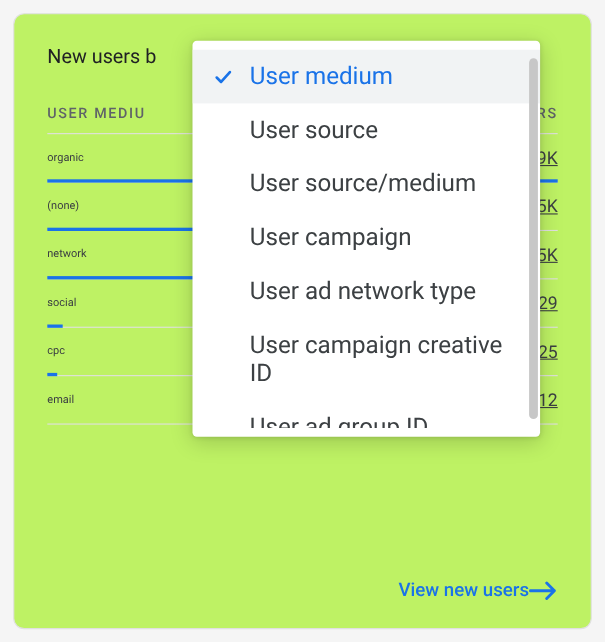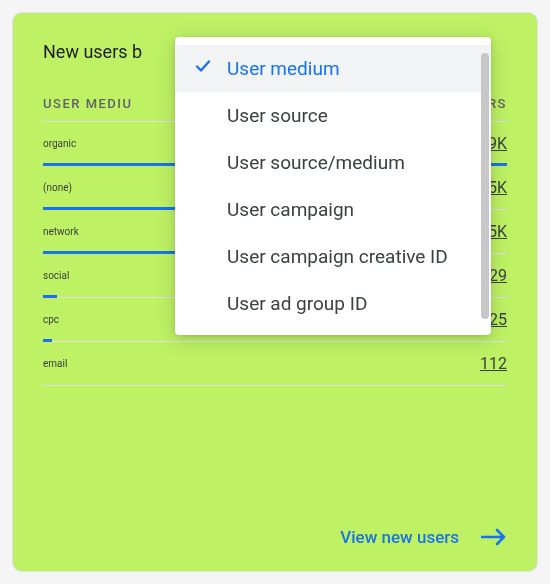--- a/index.html
+++ b/index.html
@@ -71,21 +71,21 @@
       left: 0;
       height: 3px;
       background: #1a73e8;
     }
     .footer-link {
       position: absolute;
       bottom: 24px;
       right: 30px;
       display: flex;
       align-items: center;
-      gap: 22px;
+      gap: 0;
       color: #1a73e8;
       font-size: 17px;
       font-weight: 500;
       cursor: pointer;
     }
     .arrow-icon {
       display: inline-flex;
     }
     
     .dropdown {
@@ -108,23 +108,23 @@
       position: absolute;
       right: 2px;
       top: 8px;
       bottom: 8px;
       width: 8px;
       background: #c7c7c7;
       border-radius: 4px;
     }
     .dd-item {
       display: flex;
-      align-items: flex-start;
+      align-items: center;
       padding: 12px 16px 12px 18px;
-      font-size: 19px;
+      font-size: 22px;
       color: #3c4043;
       cursor: pointer;
       gap: 14px;
     }
     .dd-item.selected {
       background: #f1f3f4;
       color: #1a73e8;
     }
     .dd-check {
       width: 20px;
@@ -228,20 +228,28 @@
             </svg>
           </span>
           <span class="dd-label">User campaign</span>
         </div>
         <div class="dd-item">
           <span class="dd-check hidden">
             <svg width="18" height="18" viewBox="0 0 18 18">
               <path d="M3 9.5 L7 13.5 L15 4.5" stroke="#1a73e8" stroke-width="2.4" fill="none" stroke-linecap="round" stroke-linejoin="round"></path>
             </svg>
           </span>
+          <span class="dd-label">User ad network type</span>
+        </div>
+        <div class="dd-item">
+          <span class="dd-check hidden">
+            <svg width="18" height="18" viewBox="0 0 18 18">
+              <path d="M3 9.5 L7 13.5 L15 4.5" stroke="#1a73e8" stroke-width="2.4" fill="none" stroke-linecap="round" stroke-linejoin="round"></path>
+            </svg>
+          </span>
           <span class="dd-label">User campaign creative ID</span>
         </div>
         <div class="dd-item">
           <span class="dd-check hidden">
             <svg width="18" height="18" viewBox="0 0 18 18">
               <path d="M3 9.5 L7 13.5 L15 4.5" stroke="#1a73e8" stroke-width="2.4" fill="none" stroke-linecap="round" stroke-linejoin="round"></path>
             </svg>
           </span>
           <span class="dd-label">User ad group ID</span>
         </div>

